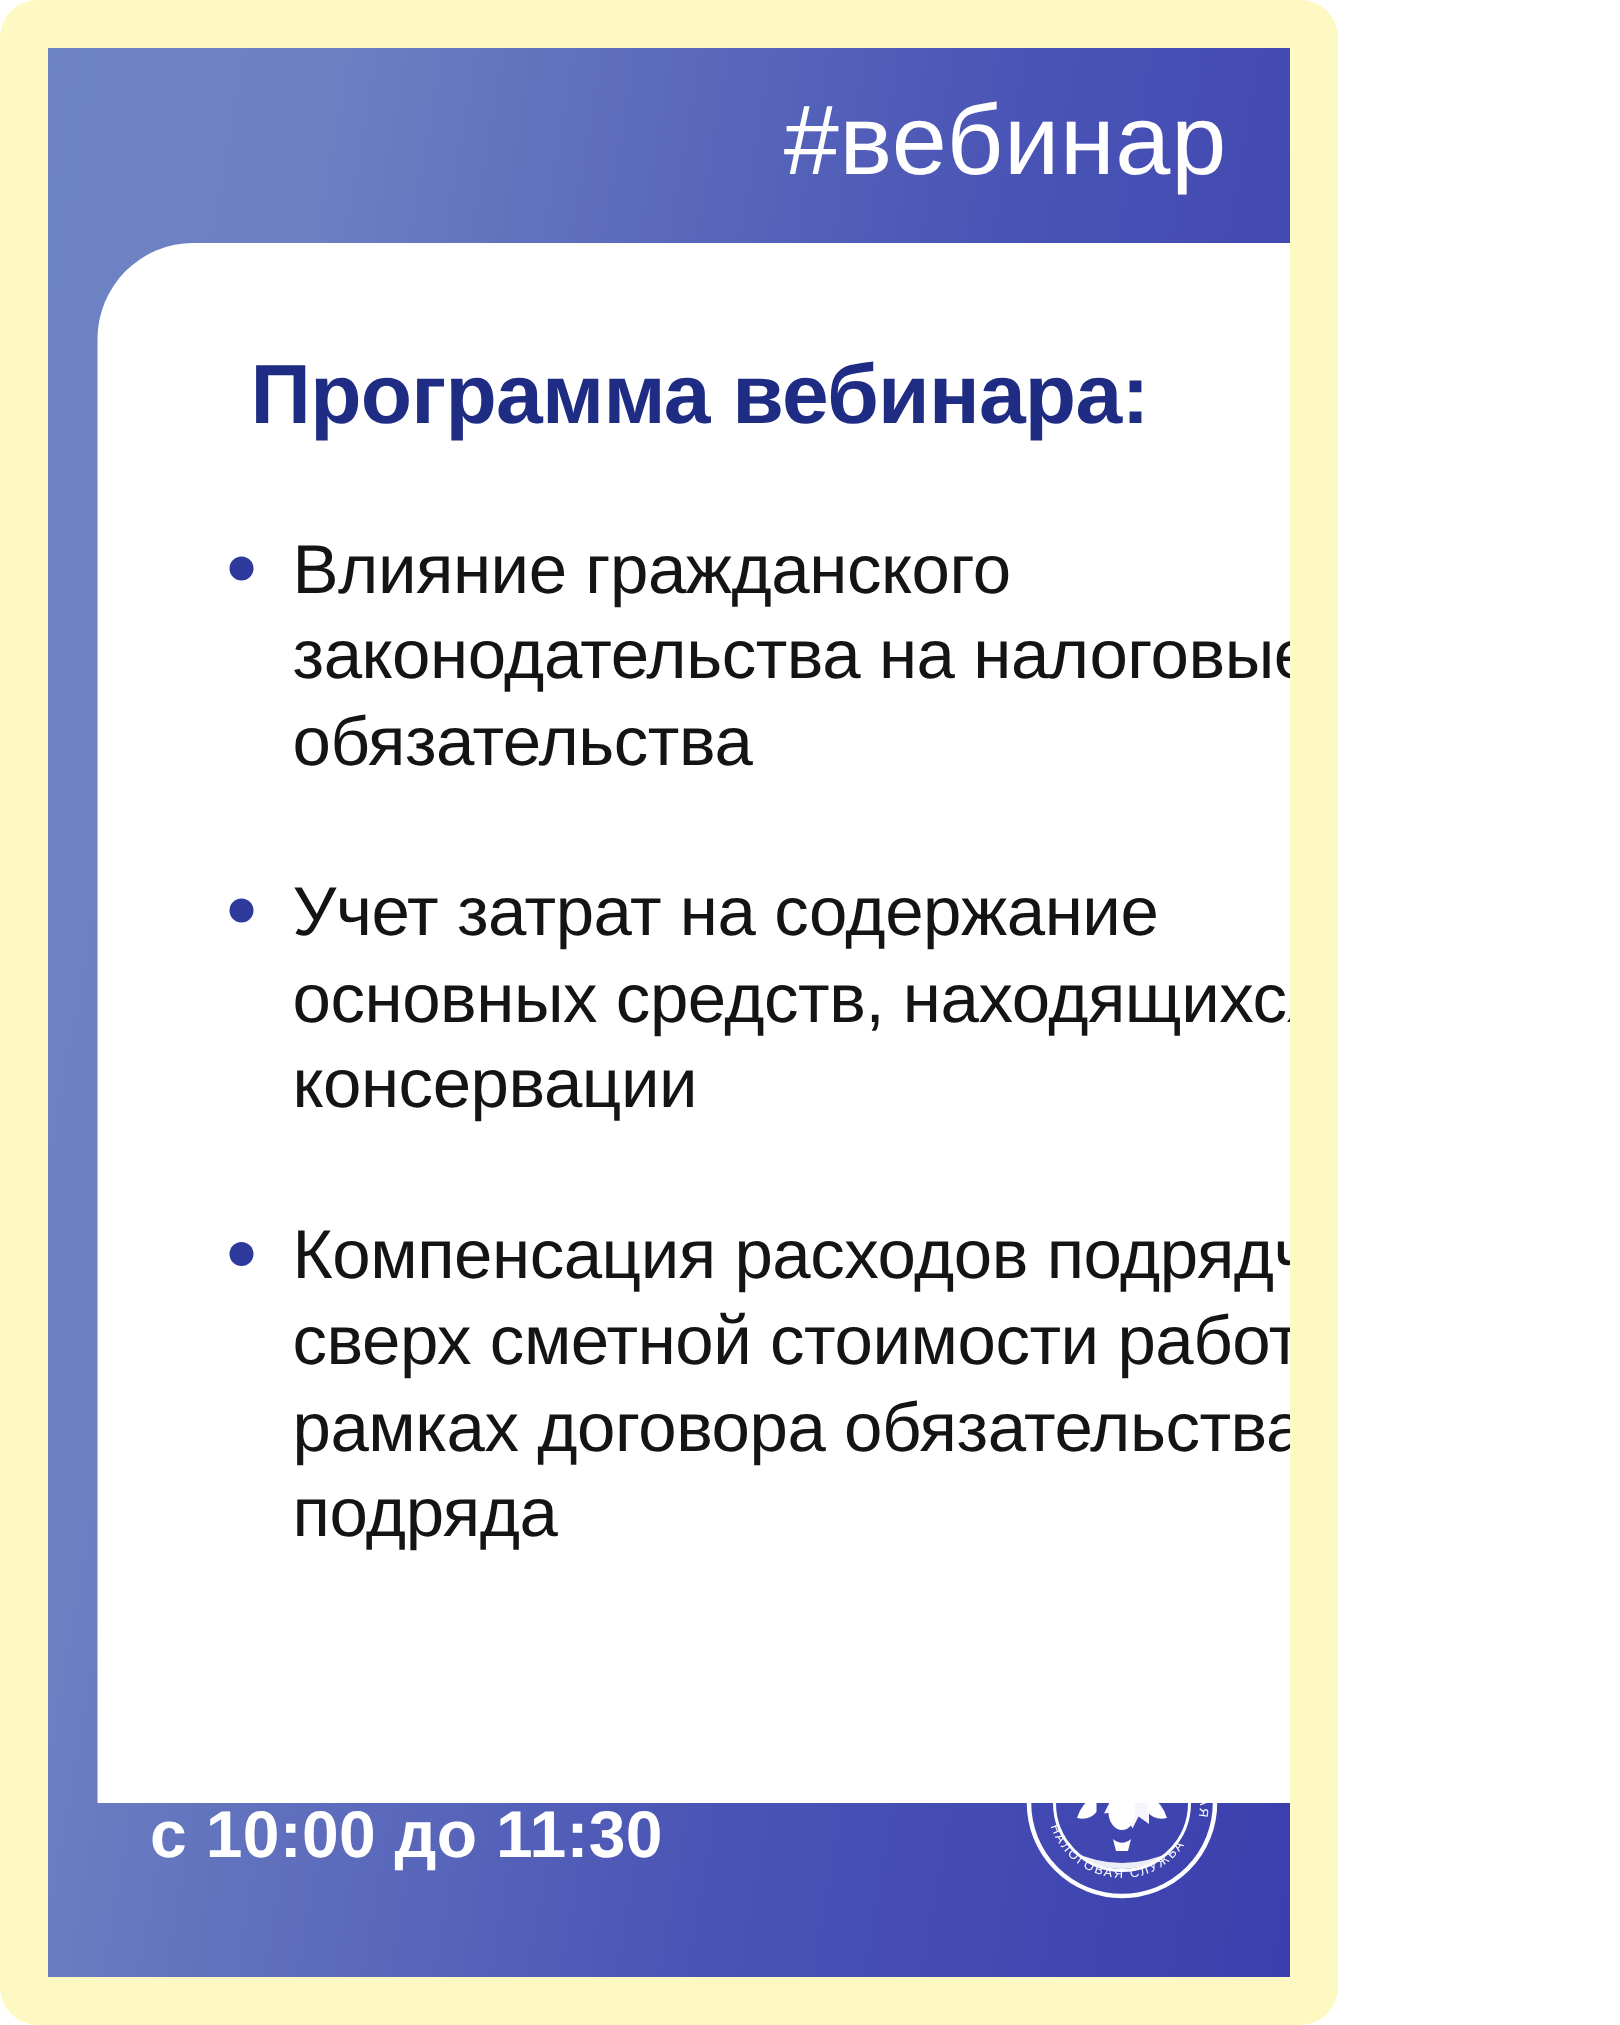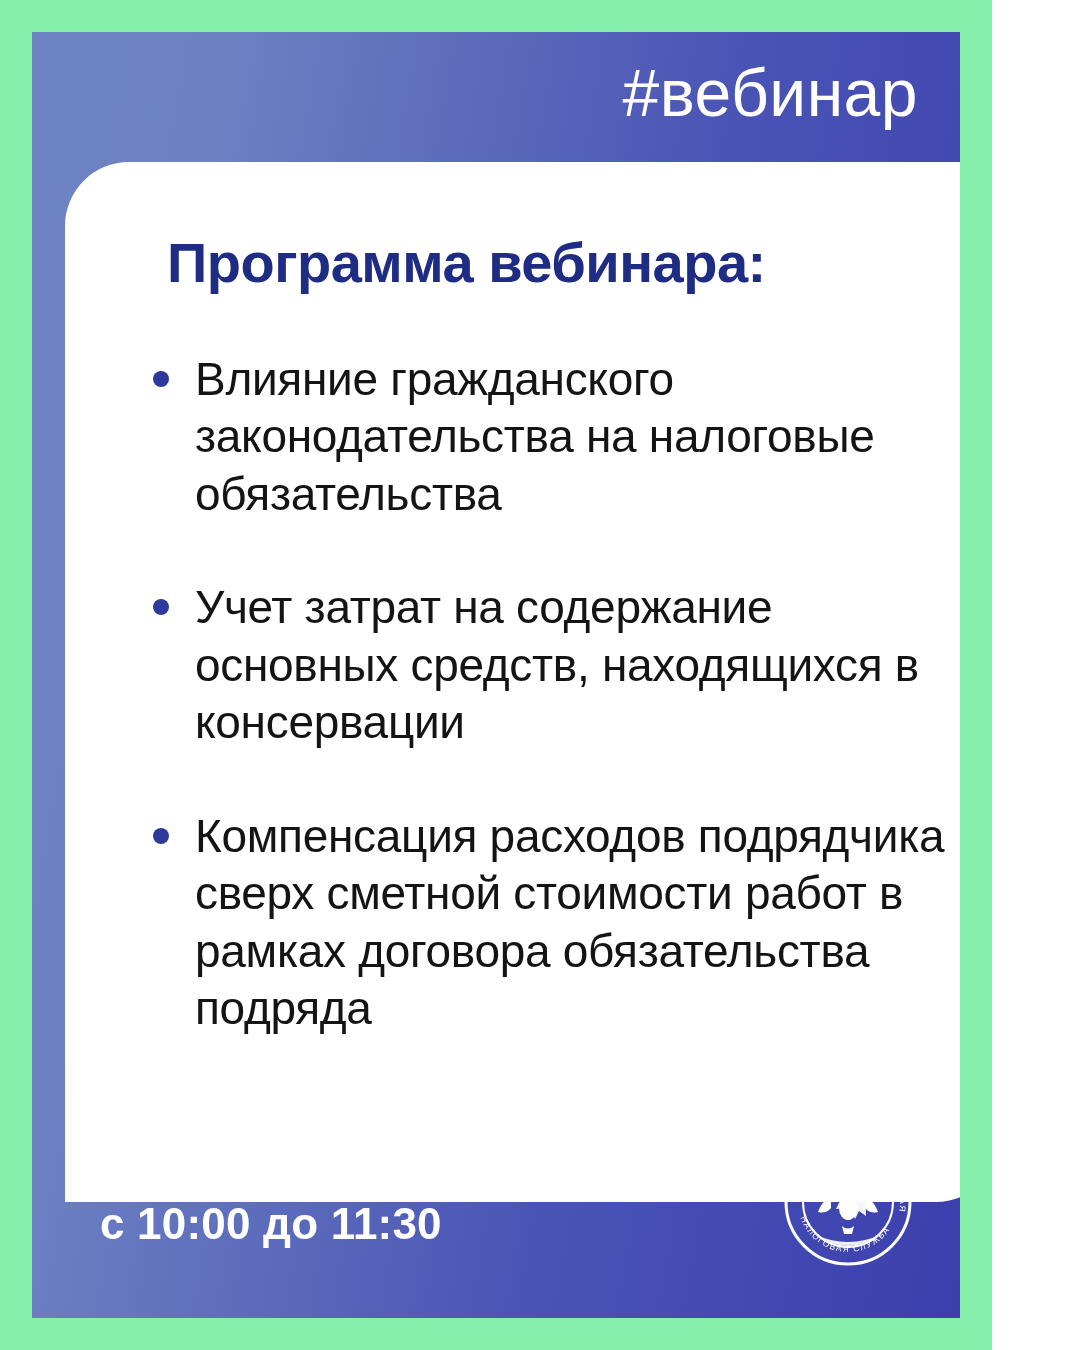--- a/index.html
+++ b/index.html
@@ -9,24 +9,25 @@
   }
   body {
     width: 1080px;
     height: 1350px;
     font-family: "Liberation Sans", sans-serif;
     overflow: hidden;
   }
 
   .poster {
     position: relative;
-    width: 992px;
+    width: 892px;
     height: 1350px;
-    background: #86efac;
+    background: #fef9c3;
     box-sizing: border-box;
+    border-radius: 25px;
   }
 
   
   .blue-panel {
     position: absolute;
     left: 32px;
     top: 32px;
     right: 32px;
     bottom: 32px;
     background: linear-gradient(100deg, #6E83C4 0%, #6C80C2 18%, #4A54B5 62%, #3B3FAE 100%);

